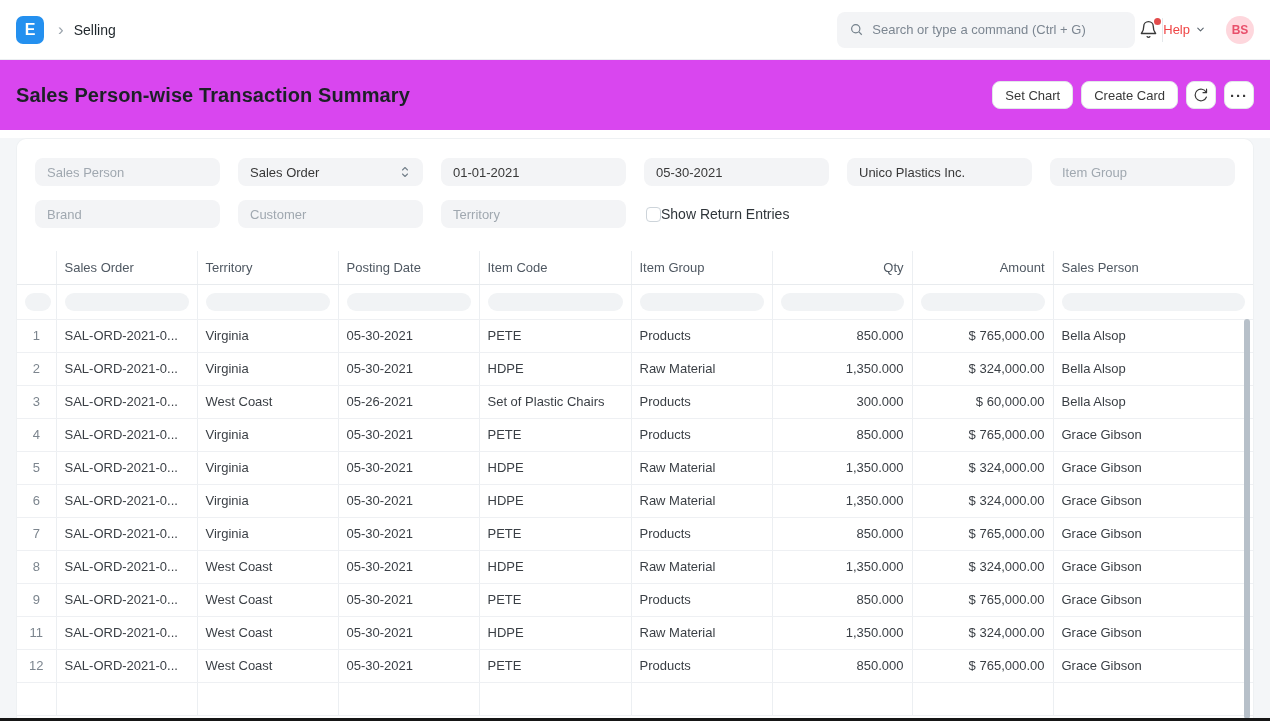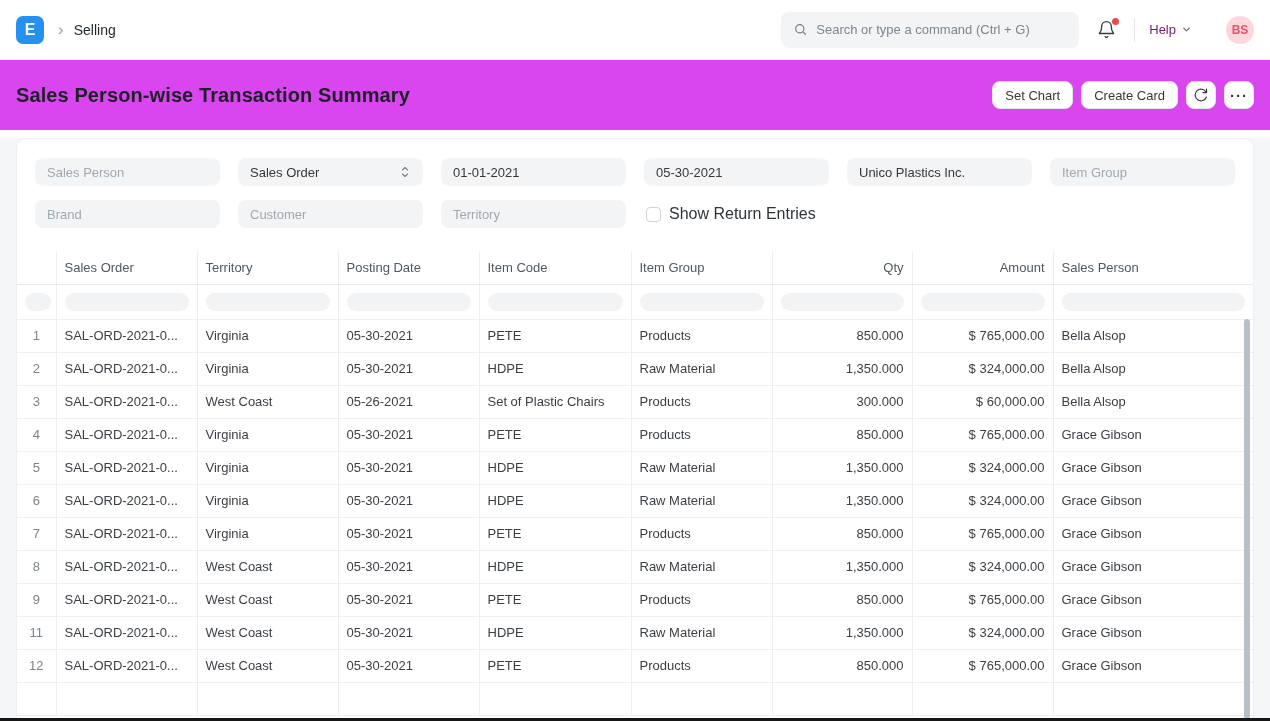--- a/index.html
+++ b/index.html
@@ -7,31 +7,31 @@
     font-family:"Liberation Sans", sans-serif; color:#383838; }
 
   
   .navbar { height:60px; background:#fff; border-bottom:1px solid #ebeef1;
     display:flex; align-items:center; justify-content:space-between; padding:0 16px; }
   .nav-left { display:flex; align-items:center; gap:10px; }
   .logo { width:28px; height:28px; border-radius:7px; background:#2490ef; color:#fff;
     display:flex; align-items:center; justify-content:center; font-weight:800; font-size:16px; cursor:pointer; }
   .crumb-chevron { color:#9aa3ac; font-size:17px; line-height:1; margin-left:4px; }
   .crumb { font-size:14px; color:#1f262b; text-decoration:none; cursor:pointer; }
-  .nav-right { display:flex; align-items:center; gap:14px; }
+  .nav-right { display:flex; align-items:center; }
   .searchbar { width:298px; height:36px; background:#f3f4f6; border-radius:8px;
     display:flex; align-items:center; padding:0 12px; gap:8px; }
   .searchbar input { border:none; outline:none; background:transparent; flex:1;
     font-size:13px; color:#383838; font-family:inherit; }
   .searchbar input::placeholder { color:#7c8691; }
   .bell { position:relative; background:none; border:none; cursor:pointer; padding:4px; display:flex; }
   .dot { position:absolute; top:2px; right:1px; width:7px; height:7px; border-radius:50%; background:#e24c4c; }
   .vdiv { width:1px; height:24px; background:#e4e8eb; }
   .help { display:flex; align-items:center; gap:5px; background:none; border:none;
-    font-size:13px; color:#701a75; cursor:pointer; font-family:inherit; }
+    font-size:13px; color:#ef4444; cursor:pointer; font-family:inherit; }
   .avatar { width:28px; height:28px; border-radius:50%; background:#fed7dd; color:#e8506b;
     display:flex; align-items:center; justify-content:center; font-size:12px; font-weight:600; cursor:pointer; margin-left:20px; }
 
   
   .page-head { height:70px; display:flex; align-items:center; justify-content:space-between; padding:0 16px; background:#d946ef; }
   .page-head h1 { font-size:20px; font-weight:700; color:#1c2126; letter-spacing:.1px; }
   .actions { display:flex; align-items:center; gap:8px; }
   .btn { height:28px; padding:0 12px; border-radius:8px; border:1px solid #e2e6ea; background:#fff;
     font-size:13px; color:#383838; cursor:pointer; font-family:inherit; display:flex; align-items:center; justify-content:center; }
   .iconbtn { width:30px; padding:0; }
@@ -41,21 +41,21 @@
   .page-body { height:591px; background:#f4f6f8; }
   .card { margin:8px 16px 0; height:583px; background:#fff; border:1px solid #eef1f3; border-bottom:none;
     border-radius:10px 10px 0 0; position:relative; overflow:hidden; padding-top:19px; }
 
   
   .frow { display:flex; align-items:center; gap:18px; padding:0 18px; margin-bottom:14px; }
   .finput { width:185px; height:28px; background:#f3f4f6; border:none; border-radius:8px;
     font-size:13px; color:#383838; padding:0 12px; outline:none; font-family:inherit; }
   .finput::placeholder { color:#a0a8b0; }
   .fselect { display:flex; align-items:center; justify-content:space-between; cursor:pointer; }
-  .check { display:flex; align-items:center; gap:8px; cursor:pointer; font-size:16px; color:#2f353a; padding-left:2px; }
+  .check { display:flex; align-items:center; gap:0; cursor:pointer; font-size:14px; color:#2f353a; padding-left:2px; }
   .checkbox { width:15px; height:15px; border:1px solid #cdd4da; border-radius:4px; background:#fff; }
 
   
   table { width:100%; border-collapse:collapse; table-layout:fixed; margin-top:23px; font-size:13px; }
   .c-idx{width:39px}.c-so{width:141px}.c-ter{width:141px}.c-pd{width:141px}.c-ic{width:152px}
   .c-ig{width:141px}.c-qty{width:140px}.c-amt{width:141px}.c-sp{width:auto}
   th, td { border-right:1px solid #eceff2; border-bottom:1px solid #eef0f3; padding:0 8px;
     white-space:nowrap; overflow:hidden; text-align:left; vertical-align:middle; }
   th:last-child, td:last-child { border-right:none; }
   thead tr.hd th { height:33px; font-weight:400; color:#4f5862; border-bottom:1px solid #e8ebee; cursor:pointer; }

